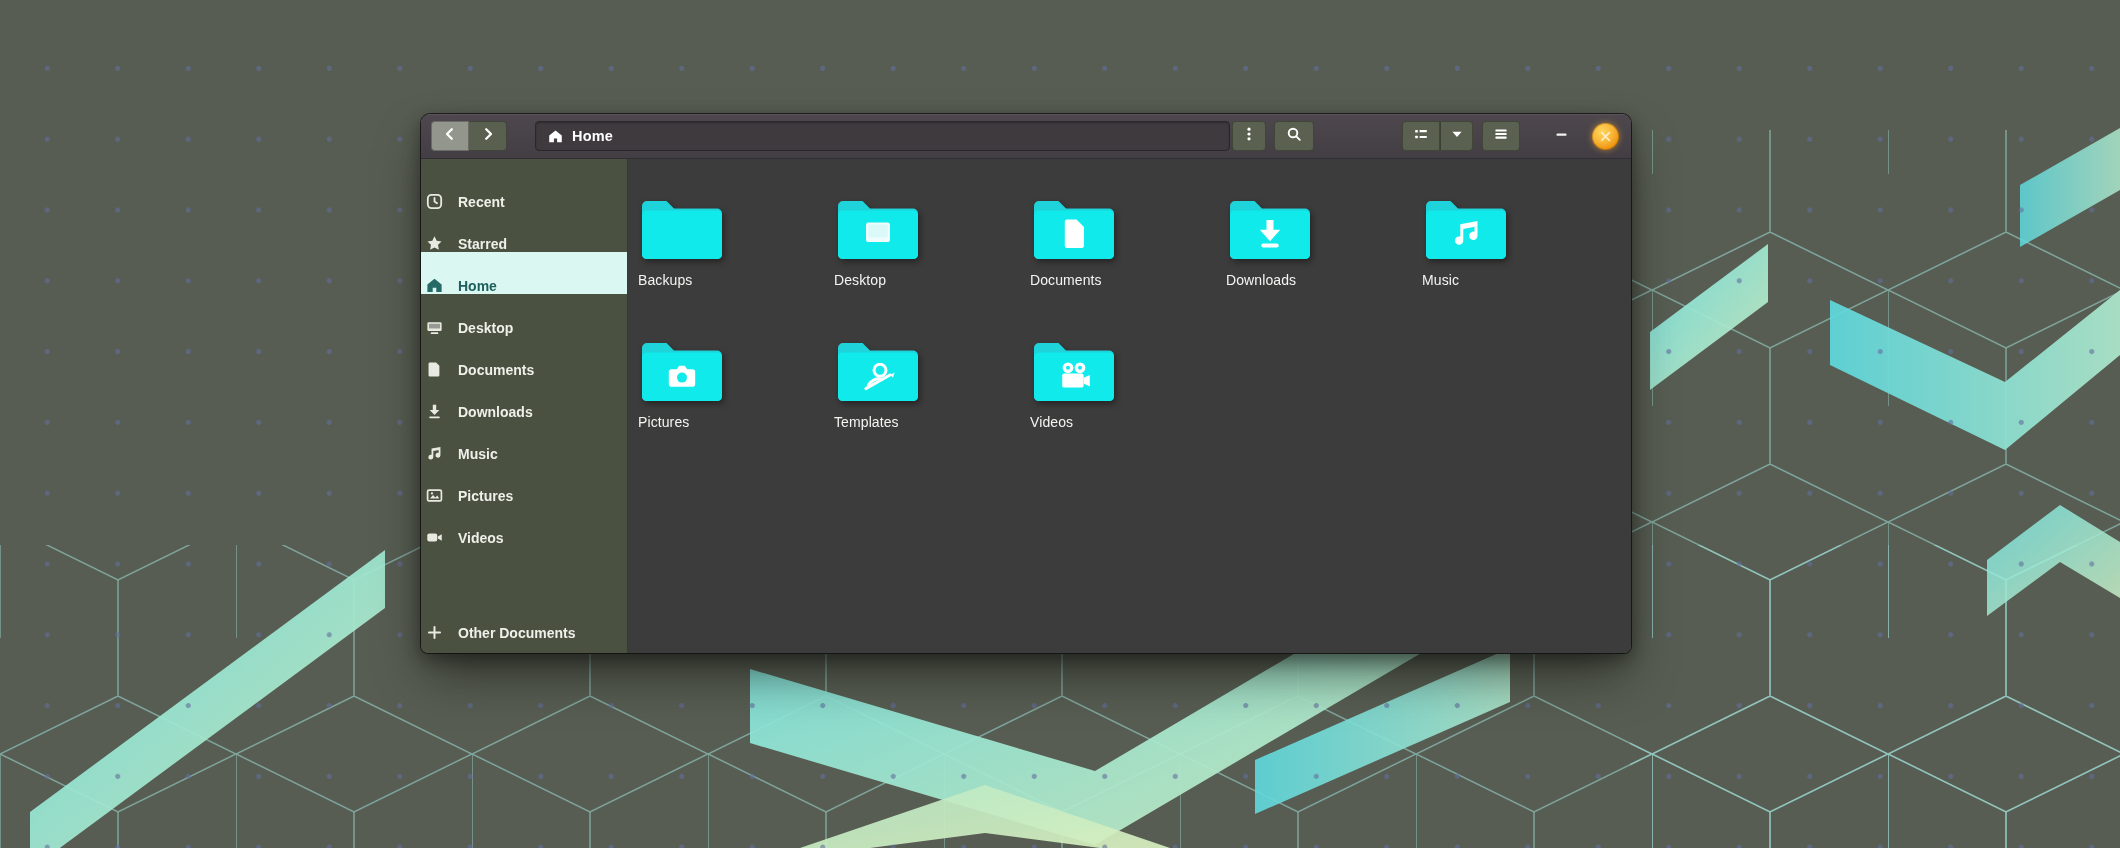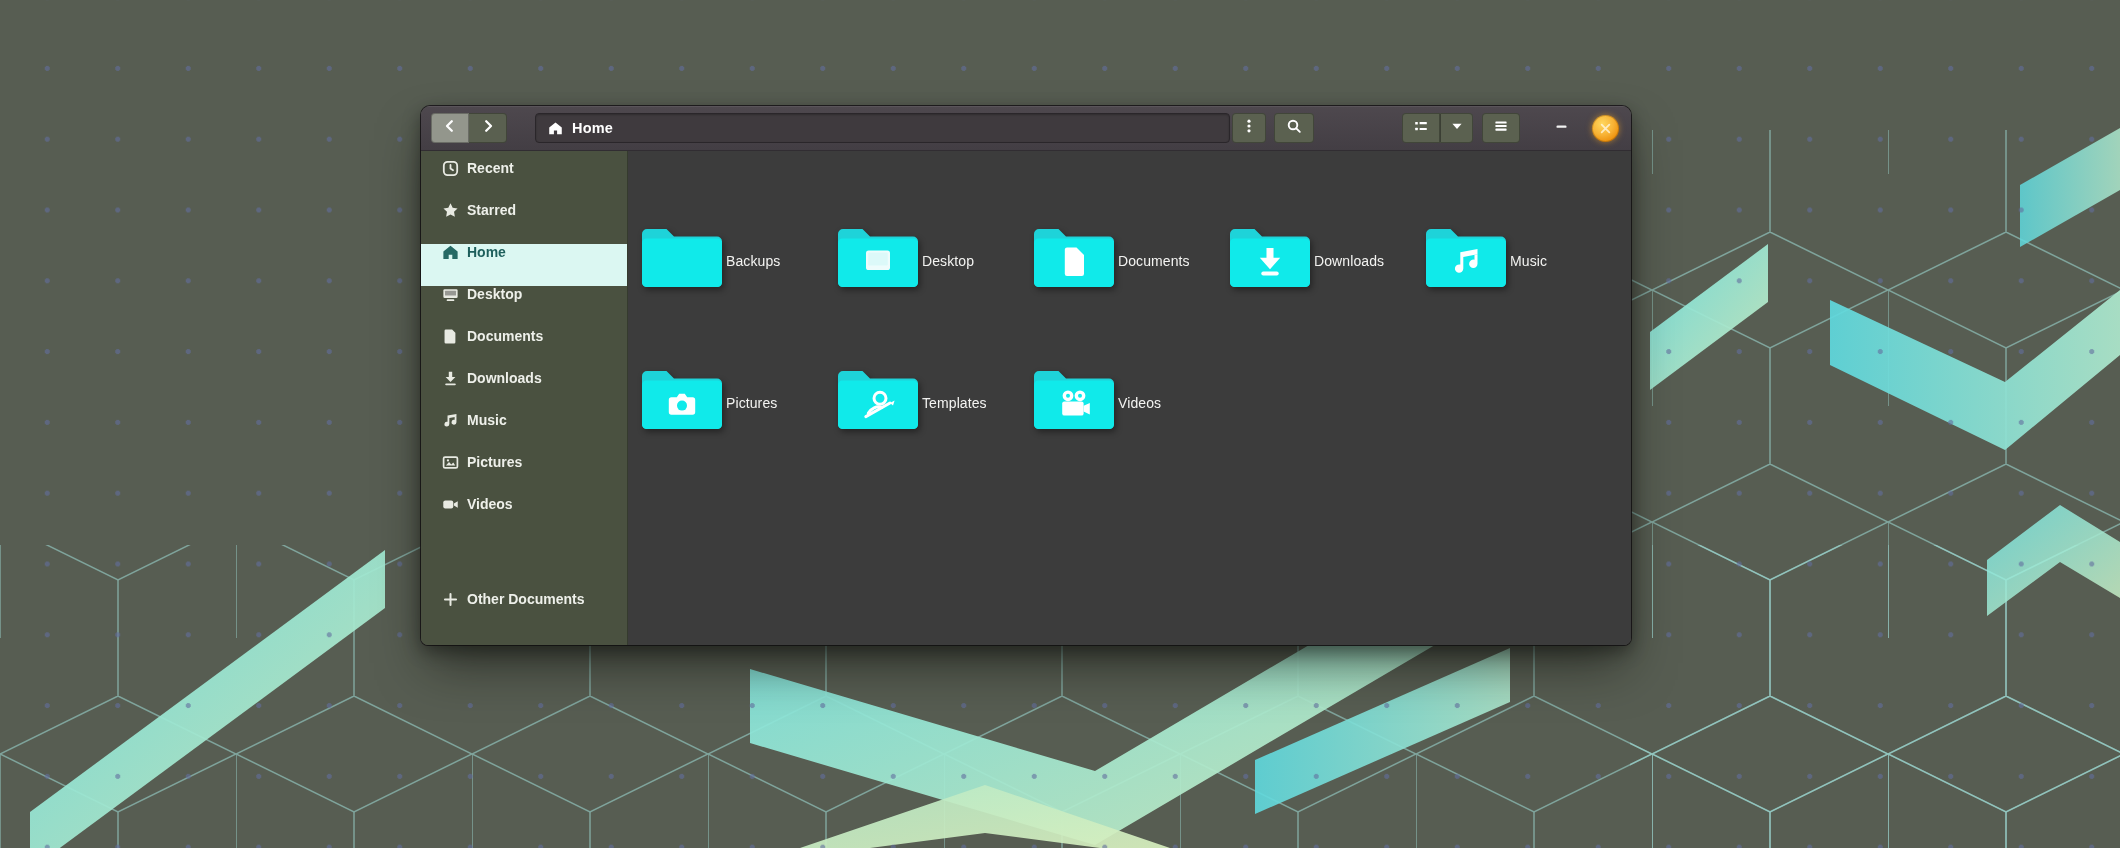--- a/index.html
+++ b/index.html
@@ -6,21 +6,21 @@
   html,body { width:2120px; height:848px; overflow:hidden; }
   body { font-family:"Liberation Sans","DejaVu Sans",sans-serif; position:relative; background:#575d52; }
 
   
   #wallpaper { position:absolute; inset:0; }
   #dots { position:absolute; inset:0;
     background-image: radial-gradient(rgba(98,110,158,.6) 2.2px, transparent 2.8px);
     background-size:70.5px 70.8px; background-position:12px 33px; }
 
   
-  #window { position:absolute; left:421px; top:106px; width:1210px; height:539px;
+  #window { position:absolute; left:421px; top:114px; width:1210px; height:539px;
     border-radius:9px 9px 7px 7px; overflow:hidden;
     box-shadow:0 26px 50px -8px rgba(16,18,14,.6), 0 6px 18px rgba(0,0,0,.4), 0 0 0 1px rgba(30,26,30,.9); }
 
   
   #titlebar { height:45px; background:linear-gradient(#4e484e,#433e44); display:flex; align-items:center;
     padding:0 12px 0 10px; border-bottom:1px solid #312d32; box-shadow:inset 0 1px 0 rgba(255,255,255,.07); }
   .tb-btn { height:30px; display:flex; align-items:center; justify-content:center; color:#fff;
     background:#5b6150; border:1px solid rgba(0,0,0,.28); border-radius:4px; cursor:pointer; }
   .tb-btn svg { width:16px; height:16px; }
   #nav-group { display:flex; }
@@ -46,32 +46,32 @@
     background:radial-gradient(circle at 38% 32%, #ffd75e 0%, #f8b335 45%, #ee9411 72%, #de7e05 100%);
     box-shadow:0 0 6px rgba(248,170,40,.55), inset 0 0 0 1px rgba(120,70,0,.35); }
   #close-button svg { position:absolute; inset:5px; width:17px; height:17px; opacity:.8; }
 
   
   #win-body { display:flex; height:494px; }
 
   
   #sidebar { width:207px; background:#4a5140; position:relative; padding-top:9px; flex:none;
     border-right:1px solid #353b2e; }
-  .sb-item { height:42px; display:flex; align-items:flex-start; padding-left:21px; gap:8px; cursor:pointer;
+  .sb-item { height:42px; display:flex; align-items:flex-end; padding-left:5px; gap:15px; cursor:pointer;
     color:#eef0ea; font-size:14px; font-weight:600; }
   .sb-item .icn { width:17px; height:17px; display:flex; color:#e8eae2; flex:none; }
   .sb-item .icn svg { width:17px; height:17px; }
   .sb-item.selected { background:#dbf7f2; color:#1d5f5c; }
   .sb-item.selected .icn { color:#266a65; }
   #other-locations { position:absolute; left:0; right:0; bottom:12px; }
 
   
   #content { flex:1; background:#3c3c3c; padding:34px 0 0 10px; display:grid;
     grid-template-columns:repeat(5,196px); grid-auto-rows:142px; align-content:start; }
-  .file-item { display:flex; align-items:center; cursor:pointer; }
+  .file-item { display:flex; flex-direction:column; align-items:flex-start; cursor:pointer; }
   .file-item svg.folder { width:88px; height:70px; filter:drop-shadow(2px 3px 3px rgba(0,0,0,.4)); flex:none; }
   .file-label { margin-top:9px; color:#f4f4f2; font-size:14px; font-weight:500; letter-spacing:.1px; }
 </style>
 </head>
 <body>
 
 <div id="wallpaper">
   <svg width="2120" height="848" viewBox="0 0 2120 848">
     <defs>
       <pattern id="cubes" width="236" height="232" patternUnits="userSpaceOnUse">

